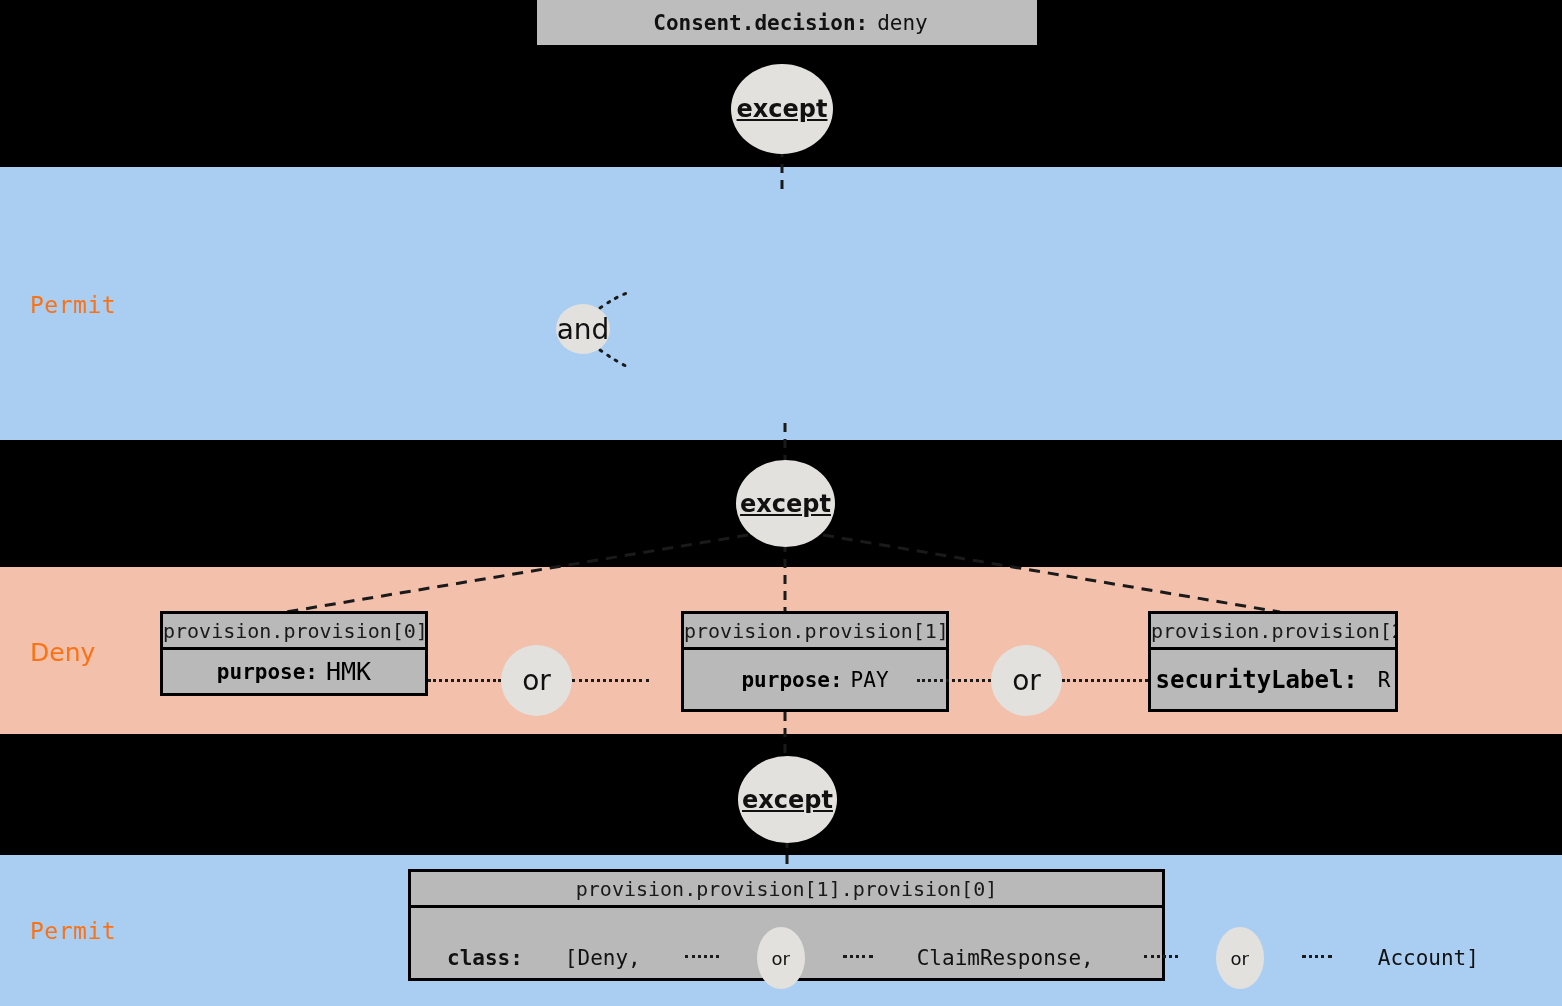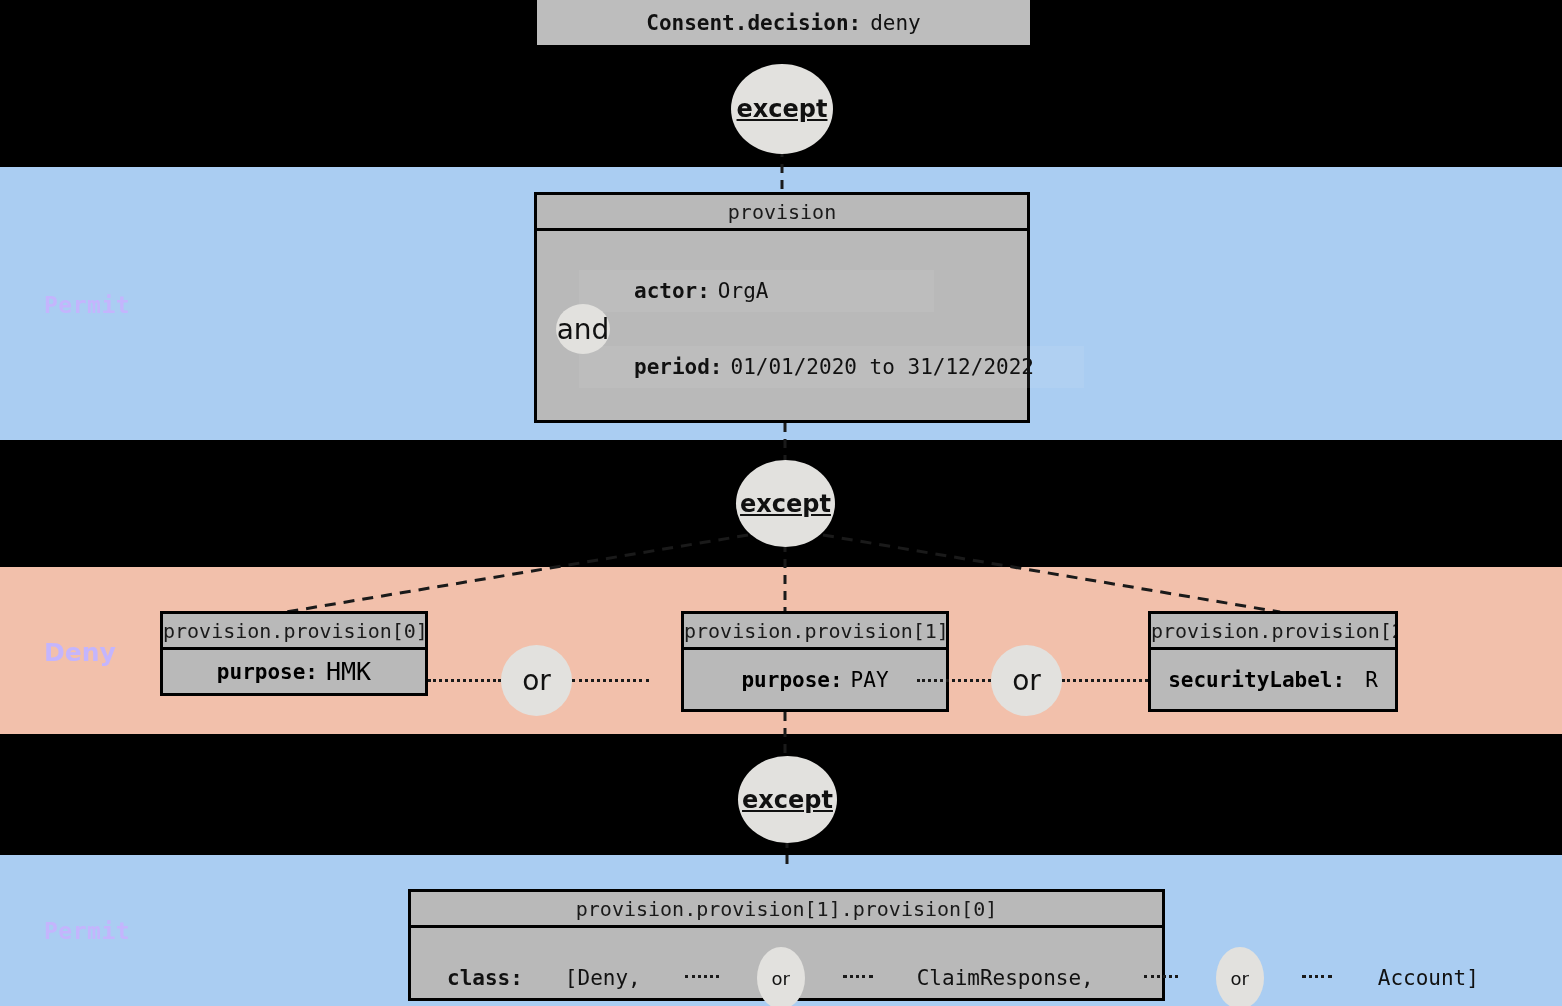--- a/index.html
+++ b/index.html
@@ -19,39 +19,39 @@
     position: absolute;
     left: 0;
     width: 1562px;
   }
   .band-permit { background: #aacdf2; }
   .band-deny   { background: #f2c0ab; }
 
   .band-label {
     position: absolute;
     font-size: 23px;
-    font-weight: bold;
-    color: #c4b5fd;
+    font-weight: normal;
+    color: #f97316;
     letter-spacing: 0.5px;
     white-space: nowrap;
-    margin-left: 14px;
   }
   .band-label.mono { font-family: "DejaVu Sans Mono", monospace; }
   .band-label.sans { font-family: "DejaVu Sans", sans-serif; letter-spacing: 0px; font-size: 25px;}
 
   
   .headerbar {
     position: absolute;
     background: #bdbdbd;
     display: flex;
     align-items: center;
     justify-content: center;
     font-size: 21px;
     color: #111;
     white-space: nowrap;
+    padding-left: 7px;
   }
   .k { font-weight: bold; }
   .v { font-weight: normal; }
 
   
   .nodebox {
     position: absolute;
     border: 3px solid #000;
     background: #b9b9b9;
     box-sizing: border-box;
@@ -153,33 +153,20 @@
   </svg>
 
   <div class="headerbar" style="left:537px; top:0px; width:493px; height:45px;">
     <span class="k">Consent.decision:</span>
     <span style="display:inline-block;width:9px;"></span>
     <span class="v">deny</span>
   </div>
 
   <div class="opnode except" style="left: 731px; top: 64px; width: 102px; height: 90px; background: rgb(226, 225, 222);">except</div>
 
-  <div class="nodebox" style="left:534px; top:192px; width:496px; height:231px;">
-    <div class="title">provision</div>
-    <div class="body">
-      <div class="attrrow" style="left:42px; top:39px; width:300px; height:42px; padding-left:55px;">
-        <span class="k">actor:</span>
-        <span class="v">OrgA</span>
-      </div>
-      <div class="attrrow" style="left:42px; top:115px; width:450px; height:42px; padding-left:55px;">
-        <span class="k">period:</span>
-        <span class="v">01/01/2020 to 31/12/2022</span>
-      </div>
-    </div>
-  </div>
 
   <div class="opnode small" style="left: 556px; top: 304px; width: 54px; height: 50px; background: rgb(226, 225, 222);">and</div>
 
   <div class="opnode except" style="left: 736px; top: 460px; width: 99px; height: 87px; background: rgb(226, 225, 222);">except</div>
 
   <div class="nodebox" style="left:160px; top:611px; width:268px; height:85px;">
     <div class="title">provision.provision[0]</div>
     <div class="body" style="display:flex;align-items:center;justify-content:center;">
       <span class="k" style="font-size:21px;font-weight:bold;margin-right:8px;">purpose:</span>
       <span class="v" style="font-size:25px;">HMK</span>
@@ -190,36 +177,36 @@
     <div class="title">provision.provision[1]</div>
     <div class="body" style="display:flex;align-items:center;justify-content:center;">
       <span class="k" style="font-size:21px;font-weight:bold;margin-right:8px;">purpose:</span>
       <span class="v" style="font-size:21px;text-align:center;">PAY</span>
     </div>
   </div>
 
   <div class="nodebox" style="left:1148px; top:611px; width:250px; height:101px;">
     <div class="title">provision.provision[2]</div>
     <div class="body" style="display:flex;align-items:center;justify-content:center;">
-      <span class="k" style="font-size:21px;font-weight:bold;margin-right:20px;">securityLabel:</span>
+      <span class="k" style="font-size:24px;font-weight:bold;margin-right:20px;">securityLabel:</span>
       <span class="v" style="font-size:21px;">R</span>
     </div>
   </div>
 
   <div class="hdots" style="left:428px; top:679px; width:73px;"></div>
   <div class="opnode small" style="left: 501px; top: 645px; width: 71px; height: 71px; background: rgb(226, 225, 222);">or</div>
   <div class="hdots" style="left:572px; top:679px; width:77px;"></div>
 
   <div class="hdots" style="left:917px; top:679px; width:74px;"></div>
   <div class="opnode small" style="left: 991px; top: 645px; width: 71px; height: 71px; background: rgb(226, 225, 222);">or</div>
   <div class="hdots" style="left:1062px; top:679px; width:86px;"></div>
 
   <div class="opnode except" style="left: 738px; top: 756px; width: 99px; height: 87px; background: rgb(226, 225, 222);">except</div>
 
-  <div class="nodebox" style="left:408px; top:869px; width:757px; height:112px;margin-top:20px;">
+  <div class="nodebox" style="left:408px; top:869px; width:757px; height:112px;">
     <div class="title">provision.provision[1].provision[0]</div>
     <div class="body">
       <div class="inlinewrap" style="left:36px; top:19px;gap:16px;">
         <span class="k" style="font-weight:bold;">class:</span>
         <span class="gap" style="width:10px;"></span>
         <span>[Deny,</span>
         <span class="gap" style="width:12px;"></span>
         <span class="hdots" style="position:relative; display:inline-block; width:34px; top:-2px; border-top:3px dotted #1a1a1a; height:0;"></span>
         <span class="gap" style="width:6px;"></span>
         <span class="opnode tiny" style="position: relative; display: inline-flex; left: auto; top: auto; width: 48px; height: 62px; background: rgb(226, 225, 222);">or</span>

